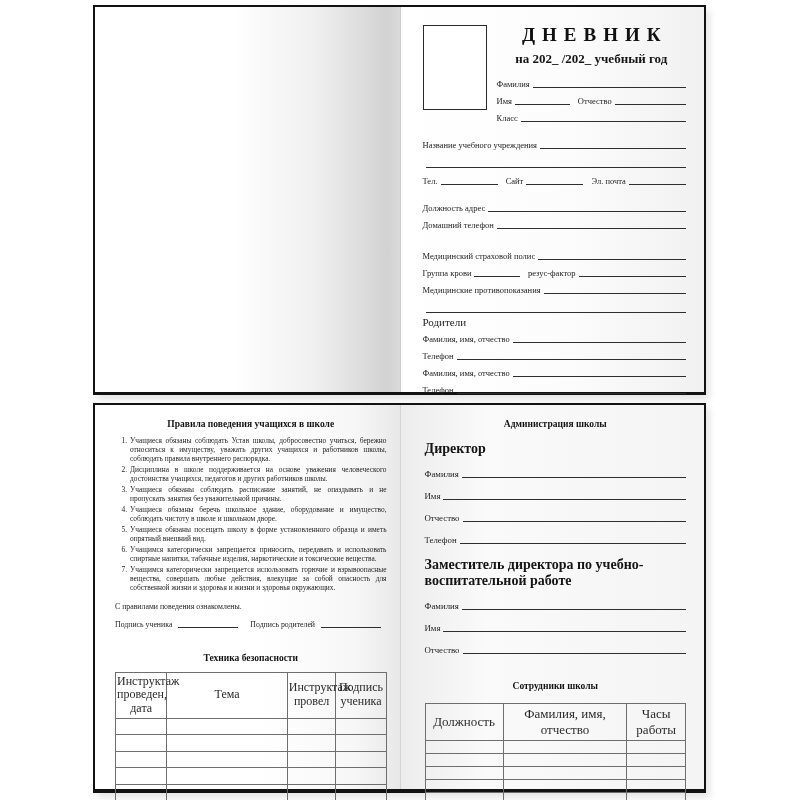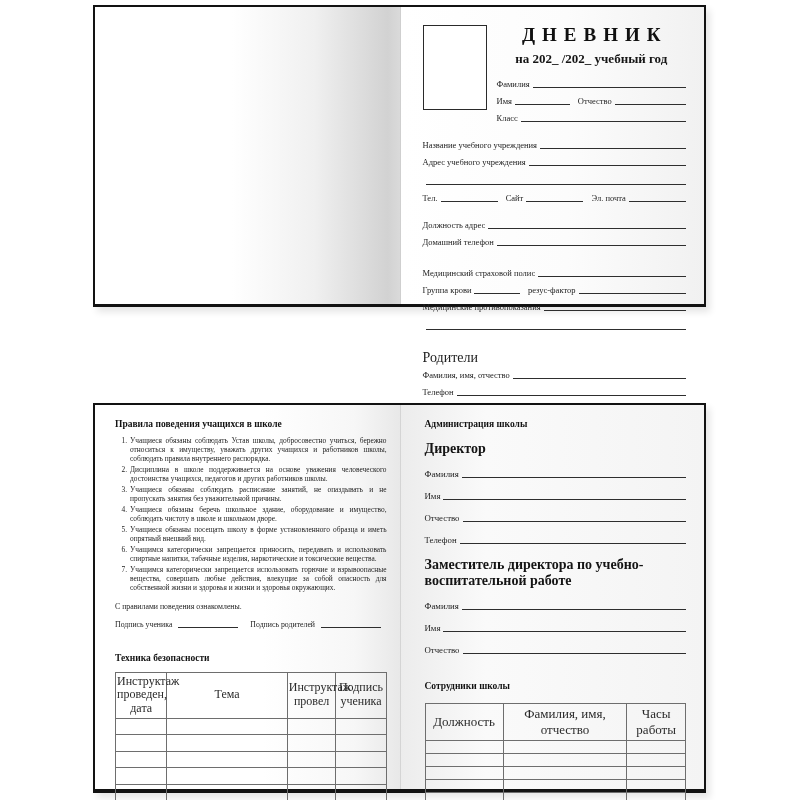--- a/index.html
+++ b/index.html
@@ -4,21 +4,21 @@
 <style>
   html,body{margin:0;padding:0;}
   body{width:800px;height:800px;background:#ffffff;overflow:hidden;}
   .canvas{position:relative;width:800px;height:800px;background:#ffffff;
           font-family:"Liberation Serif", serif;color:#1c1c1c;}
 
   
   .spread{position:absolute;left:93px;width:613px;border:2px solid #121212;
           box-sizing:border-box;display:flex;background:#fff;
           box-shadow:4px 5px 7px rgba(0,0,0,0.10);}
-  .spread-top{top:5px;height:302px;border-bottom-width:3px;}
+  .spread-top{top:5px;height:390px;border-bottom-width:3px;}
   .spread-bottom{top:403px;height:390px;border-bottom-width:4px;}
   .page{width:50%;height:100%;box-sizing:border-box;position:relative;}
   .page-tl{background:linear-gradient(to right,#ffffff 45%,#f0f0f0 72%,#d2d2d2 96%,#dadada 100%);}
   .page-tr{background:linear-gradient(to right,#ffffff 0%,#fcfcfc 55%,#f1f1f1 100%);border-left:1px solid #cfcfcf;}
   .page-bl{background:linear-gradient(to right,#ffffff 55%,#f7f7f7 85%,#e8e8e8 100%);}
   .page-br{background:linear-gradient(to right,#ececec 0%,#fafafa 28%,#f4f4f4 100%);border-left:1px solid #d4d4d4;}
 
   
   .page-tr{padding:18px 18px 0 22px;}
   .cover-head{display:flex;align-items:flex-start;}
@@ -30,25 +30,25 @@
   .frow{display:flex;align-items:flex-end;font-size:8.5px;line-height:10px;
         margin-top:6px;color:#222;white-space:nowrap;}
   .frow .ln{flex:1;border-bottom:1px solid #2e2e2e;margin:0 0 1px 3px;height:9px;}
   .frow .lbl2{margin-left:8px;}
   .cover-col .frow.first{margin-top:11px;}
   .mt-lg{margin-top:16px;}
   .mt-xl{margin-top:20px;}
   .mt-md{margin-top:8px;}
   .ln-short{flex:0.55 !important;}
   .ln-long{flex:1.3 !important;}
-  .plain-lbl{font-size:14px;line-height:10px;margin-top:22px;color:#222;}
+  .plain-lbl{font-size:11px;line-height:10px;margin-top:3px;color:#222;}
 
   
   .page-bl{padding:14px 13px 0 20px;}
-  .sec-title{font-weight:bold;font-size:9.5px;color:#131313;}
+  .sec-title{text-align:center;font-weight:bold;font-size:9.5px;color:#131313;}
   .rules{margin:7px 0 0 0;padding:0 0 0 14px;font-size:7.4px;line-height:1.22;
          text-align:justify;color:#232323;}
   .rules li{margin-bottom:2px;padding-left:1px;}
   .ack{font-size:7.8px;margin-top:9px;color:#232323;}
   .sign-row{display:flex;align-items:flex-end;font-size:7.8px;margin-top:8px;color:#232323;}
   .sign-row .sig-ln{width:60px;border-bottom:1px solid #2e2e2e;margin:0 12px 1px 6px;height:8px;}
   .sign-row .sig-ln:last-child{margin-right:0;}
   .tbl-title{margin-top:24px;}
 
   
@@ -97,24 +97,20 @@
             <span class="lbl">Класс</span>
             <span class="ln"></span>
           </div>
         </div>
       </div>
 
       <div class="frow mt-lg">
         <span class="lbl">Название учебного учреждения</span>
         <span class="ln"></span>
       </div>
-      <div class="frow">
-        <span class="lbl">Адрес учебного учреждения</span>
-        <span class="ln"></span>
-      </div>
       <div class="frow mt-md">
         <span class="ln"></span>
       </div>
       <div class="frow">
         <span class="lbl">Тел.</span>
         <span class="ln"></span>
         <span class="lbl lbl2">Сайт</span>
         <span class="ln"></span>
         <span class="lbl lbl2">Эл. почта</span>
         <span class="ln"></span>

